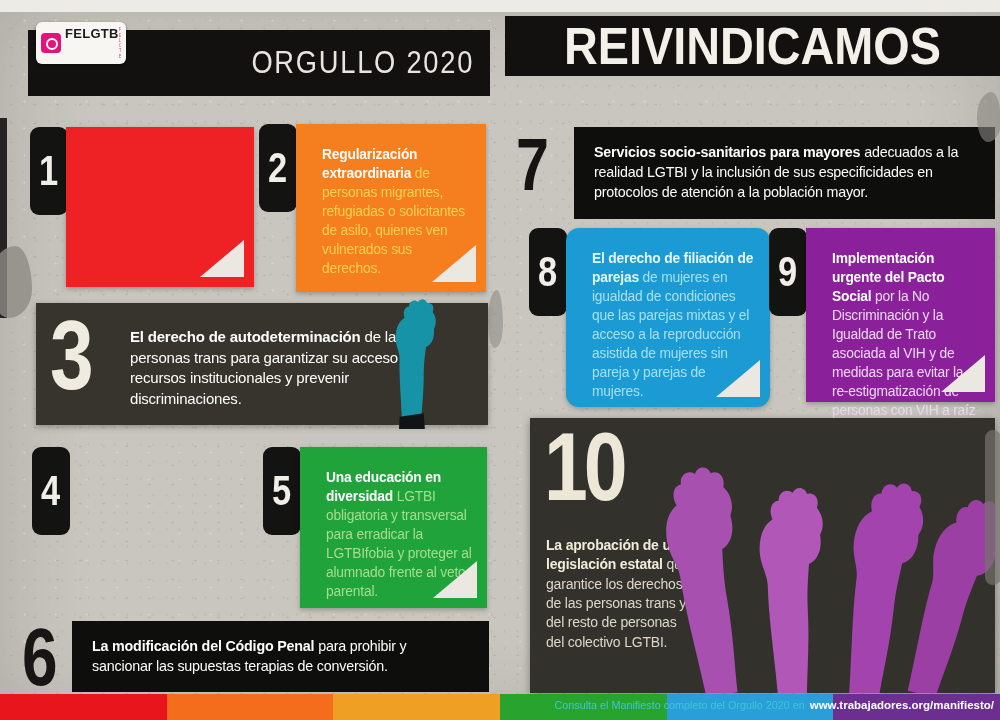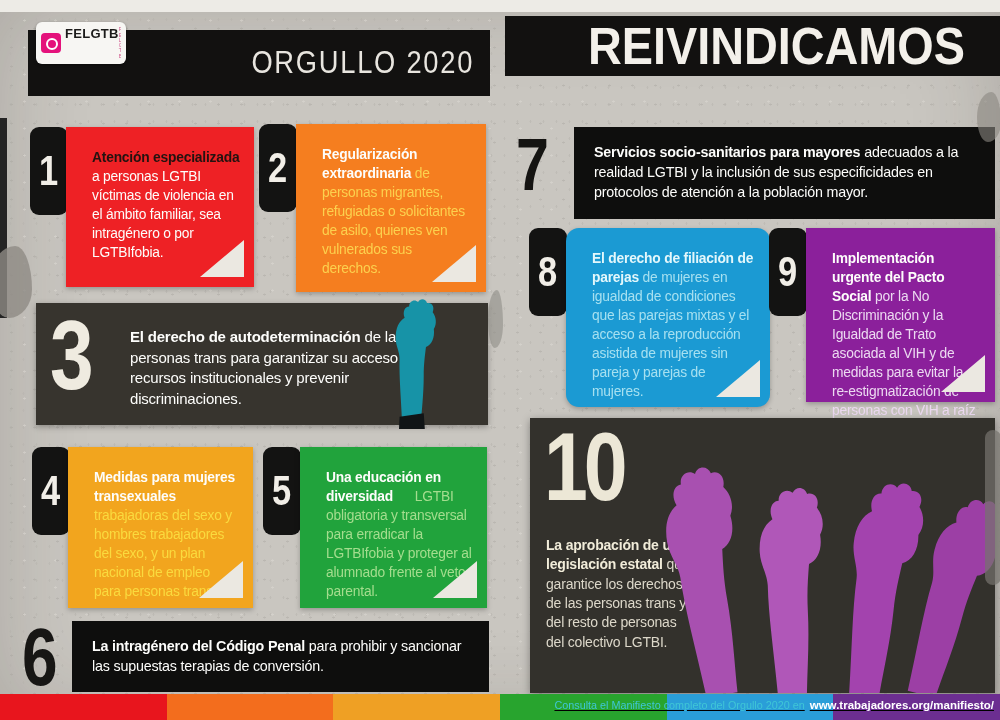--- a/index.html
+++ b/index.html
@@ -15,21 +15,21 @@
       radial-gradient(#a8a59f 1px, transparent 1.4px),
       radial-gradient(#e2dfd9 1px, transparent 1.4px),
       radial-gradient(#b5b2ac 0.8px, transparent 1.2px);
     background-size:23px 19px,31px 27px,13px 17px;
     background-position:0 0,9px 7px,4px 11px;
   }
   .toplight{position:absolute;left:0;top:0;width:100%;height:12px;background:#edebe6;}
   .leftsliver{position:absolute;left:0;top:118px;width:7px;height:200px;background:#141414;opacity:.9;}
 
   
-  .bar{position:absolute;background:#121110;color:#efece6;display:flex;align-items:center;padding-left:24px;}
+  .bar{position:absolute;background:#121110;color:#efece6;display:flex;align-items:center;}
   .bar-left{left:28px;top:30px;width:462px;height:66px;justify-content:flex-end;padding-right:16px;box-sizing:border-box;}
   .bar-right{left:505px;top:16px;width:495px;height:60px;justify-content:center;}
   .edition{font-size:31px;font-weight:400;letter-spacing:2px;color:#e8e5df;transform:scaleX(.88);transform-origin:right center;white-space:nowrap;}
   .main-title{font-size:52px;font-weight:800;letter-spacing:0px;color:#f3f0ea;transform:scaleX(.9);white-space:nowrap;}
 
   
   .logo-card{position:absolute;left:36px;top:22px;width:90px;height:42px;background:#f7f6f3;border-radius:6px;
     box-shadow:0 1px 3px rgba(0,0,0,.4);display:flex;align-items:center;gap:4px;padding:3px 5px;box-sizing:border-box;}
   .logo-mark{width:20px;height:20px;min-width:20px;border-radius:4px;background:#e4127b;position:relative;}
   .logo-mark::after{content:"";position:absolute;left:5px;top:5px;width:8px;height:8px;border:2px solid #fff;border-radius:50%;}
@@ -47,21 +47,21 @@
   .cardtext strong{font-weight:800;}
   .fold{position:absolute;bottom:10px;right:10px;width:0;height:0;border-left:44px solid transparent;border-bottom:37px solid #ebe8e1;}
 
   .c1{left:66px;top:127px;width:188px;height:160px;}
   .c1 strong{color:#231310;}
   .c2{left:296px;top:124px;width:190px;height:168px;}
   .c2 span{color:#fcd14e;}
   .c4{left:68px;top:447px;width:185px;height:161px;}
   .c4 span{color:#fada3e;}
   .c5{left:300px;top:447px;width:187px;height:161px;}
-  .c5 span{color:#a4dd8e;margin-left:18px;}
+  .c5 span{color:#a4dd8e;}
   .c8{left:566px;top:228px;width:204px;height:179px;border-radius:13px;}
   .c8 strong{color:#e3f7fb;}
   .c8 span{color:#a6e0f0;}
   .c9{left:806px;top:228px;width:189px;height:174px;}
   .c9 span{color:#ecd9f1;}
 
   .t1{left:30px;top:127px;}  .t2{left:259px;top:124px;}
   .t4{left:32px;top:447px;}  .t5{left:263px;top:447px;}
   .t8{left:529px;top:228px;} .t9{left:769px;top:228px;}
 
@@ -98,21 +98,21 @@
   .splat{position:absolute;border-radius:60% 40% 55% 45%/50% 60% 40% 50%;}
   .s1{left:-10px;top:246px;width:42px;height:72px;background:#8e8b85;opacity:.8;}
   .s2{left:488px;top:290px;width:15px;height:58px;background:#908d87;opacity:.6;}
   .s4{left:985px;top:430px;width:16px;height:155px;background:#76736d;opacity:.7;border-radius:8px;}
   .s5{left:977px;top:92px;width:24px;height:50px;background:#8a8781;opacity:.6;}
 
   
   .strip{position:absolute;left:0;top:694px;width:100%;height:26px;display:flex;}
   .seg{flex:1;}
 
-  .footer-note{position:absolute;right:6px;top:699px;display:flex;gap:5px;align-items:flex-start;white-space:nowrap;text-decoration:underline;}
+  .footer-note{position:absolute;right:6px;top:699px;display:flex;gap:5px;align-items:flex-start;white-space:nowrap;}
   .note{font-size:10.8px;color:#3fc6d6;}
   .url{font-size:11.5px;font-weight:800;color:#ffffff;}
 </style>
 </head>
 <body>
 
 <div class="poster">
 
   <svg width="0" height="0" style="position:absolute">
     <defs>
@@ -134,24 +134,20 @@
     </span>
   </div>
   <header class="bar bar-right">
     <span class="main-title">REIVINDICAMOS</span>
   </header>
 
   <div class="tab t1">
     <span class="tabnum">1</span>
   </div>
   <div class="card c1" style="background-color: rgb(238, 33, 37);">
-    <p class="cardtext">
-      <strong>Atención especializada</strong>
-      <span>a personas LGTBI víctimas de violencia en el ámbito familiar, sea intragénero o por LGTBIfobia.</span>
-    </p>
     <div class="fold"></div>
   </div>
 
   <div class="tab t2">
     <span class="tabnum">2</span>
   </div>
   <div class="card c2" style="background-color: rgb(245, 126, 31);">
     <p class="cardtext">
       <strong>Regularización extraordinaria</strong>
       <span>de personas migrantes, refugiadas o solicitantes de asilo, quienes ven vulnerados sus derechos.</span>
@@ -167,43 +163,36 @@
     </p>
   </div>
   <svg class="fist-teal" viewBox="0 0 120 260">
     <use href="#fist-shape" fill="#1793a7"></use>
     <path d="M45 238 L88 232 L90 260 L44 260 Z" fill="#101416"></path>
   </svg>
 
   <div class="tab t4">
     <span class="tabnum">4</span>
   </div>
-  <div class="card c4" style="background-color: rgb(242, 165, 30);">
-    <p class="cardtext">
-      <strong>Medidas para mujeres transexuales</strong>
-      <span>trabajadoras del sexo y hombres trabajadores del sexo, y un plan nacional de empleo para personas trans.</span>
-    </p>
-    <div class="fold"></div>
-  </div>
 
   <div class="tab t5">
     <span class="tabnum">5</span>
   </div>
   <div class="card c5" style="background-color: rgb(33, 163, 60);">
     <p class="cardtext">
       <strong>Una educación en diversidad</strong>
       <span>LGTBI obligatoria y transversal para erradicar la LGTBIfobia y proteger al alumnado frente al veto parental.</span>
     </p>
     <div class="fold"></div>
   </div>
 
   <span class="n6">6</span>
   <div class="banner box6">
     <p class="cardtext">
-      <strong>La intragénero del Código Penal</strong>
+      <strong>La modificación del Código Penal</strong>
       <span>para prohibir y sancionar las supuestas terapias de conversión.</span>
     </p>
   </div>
 
   <span class="n7">7</span>
   <div class="banner box7">
     <p class="cardtext">
       <strong>Servicios socio-sanitarios para mayores</strong>
       <span>adecuados a la realidad LGTBI y la inclusión de sus especificidades en protocolos de atención a la población mayor.</span>
     </p>

